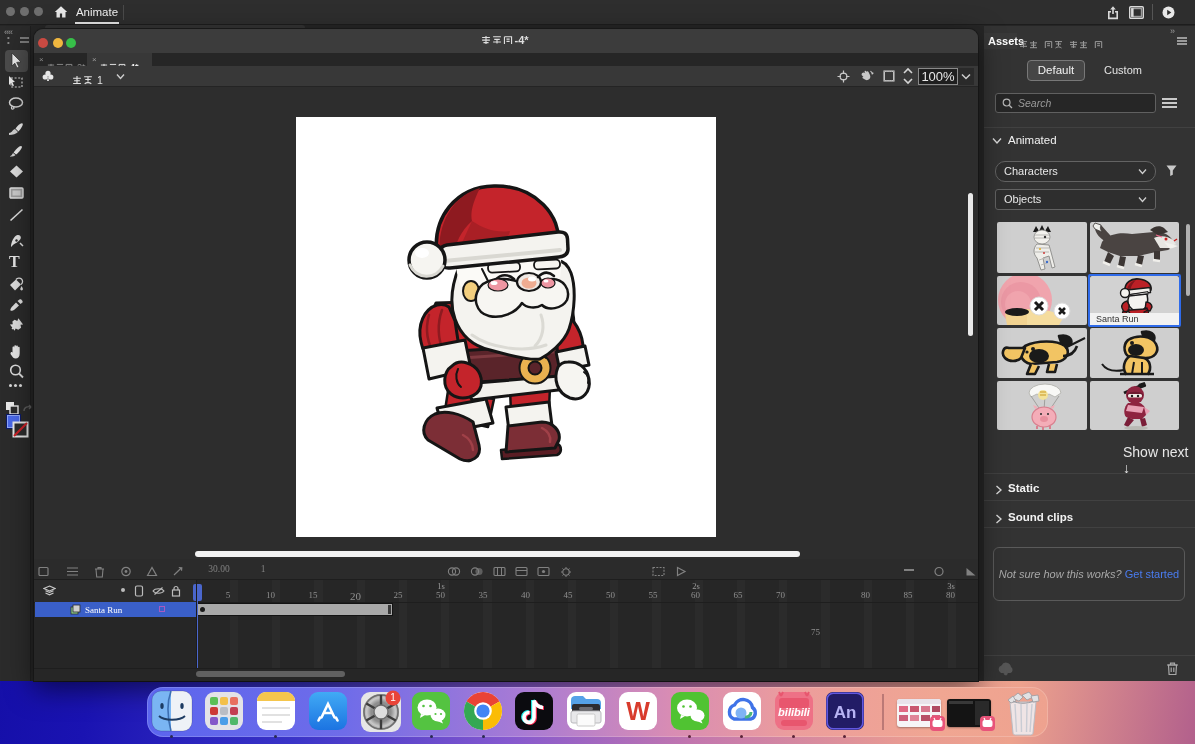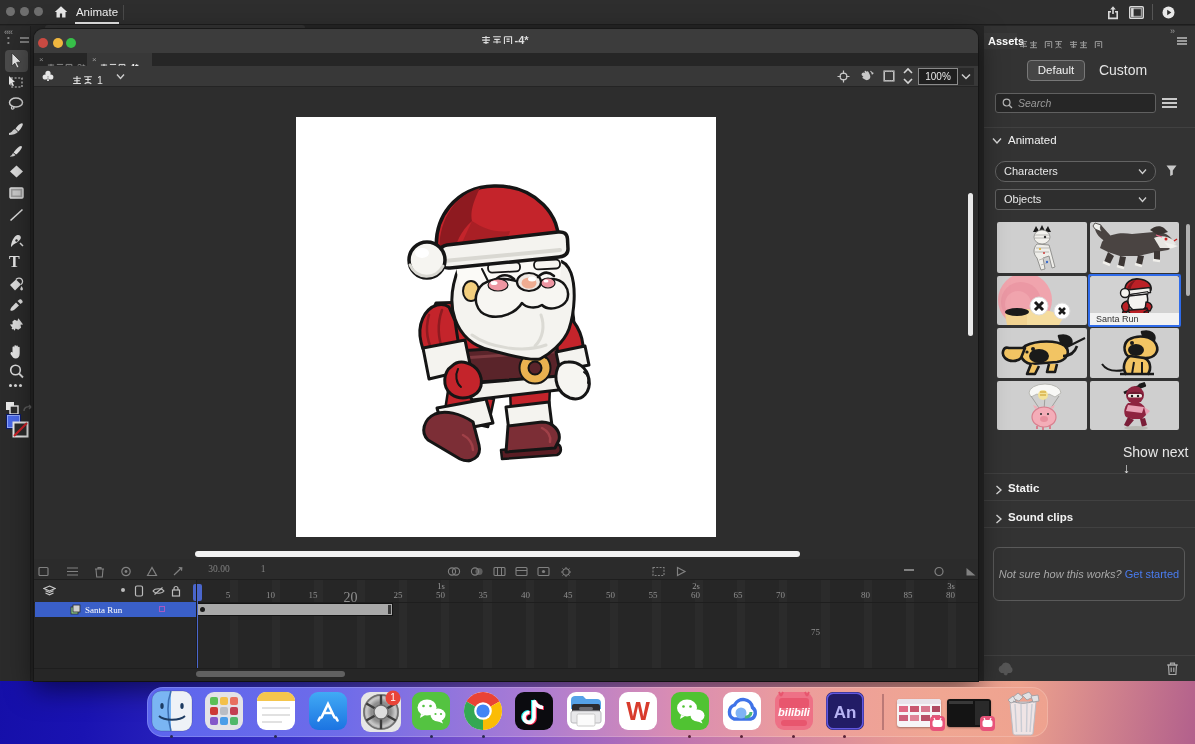--- a/index.html
+++ b/index.html
@@ -143,21 +143,21 @@
       </svg><span style="display:inline-block;width:5px;"></span><svg width="9" height="9" viewBox="0 0 9 9" style="display:inline-block;vertical-align:-1px;margin-right:1px">
         <path d="M1 2.3 H8 M1 4.6 H8 M4.5 1 V8 M2.2 6.9 H6.8" stroke="#9a9a9a" stroke-width="1" fill="none"></path>
       </svg><svg width="9" height="9" viewBox="0 0 9 9" style="display:inline-block;vertical-align:-1px;margin-right:1px">
         <path d="M4.5 1 V8 M1 2.9 H8 M1.9 5.2 H7.1 M1 7.7 H8" stroke="#9a9a9a" stroke-width="1" fill="none"></path>
       </svg><span style="display:inline-block;width:5px;"></span><svg width="9" height="9" viewBox="0 0 9 9" style="display:inline-block;vertical-align:-1px;margin-right:1px">
         <path d="M1.3 1.6 V8 M1.3 1.6 H7.7 V8 M3.1 3.7 H6 M3.1 5.7 H6" stroke="#9a9a9a" stroke-width="1" fill="none"></path>
       </svg></div>
   <div class="abs" style="left:193px;top:11px;width:10px;height:2px;background:#9a9a9a;box-shadow:0 3px 0 #9a9a9a,0 6px 0 #9a9a9a;"></div>
 
   <div class="abs" style="left:43px;top:34px;width:58px;height:21px;background:#464646;border:1px solid #787878;border-radius:4px;color:#f2f2f2;font-size:11.5px;text-align:center;line-height:19px;">Default</div>
-  <div class="abs" style="left:110px;top:34px;width:58px;height:21px;color:#e4e4e4;font-size:14px;text-align:center;line-height:21px;">Custom</div>
+  <div class="abs" style="left:110px;top:34px;width:58px;height:21px;color:#e4e4e4;font-size:11px;text-align:center;line-height:21px;">Custom</div>
 
   <div class="abs" style="left:11px;top:67px;width:161px;height:20px;background:#262626;border:1px solid #606060;border-radius:3px;"></div>
   <svg class="icon" style="left:18px;top:72px;" width="11" height="11" viewBox="0 0 11 11">
       <circle cx="4.6" cy="4.6" r="3.4" fill="none" stroke="#b5b5b5" stroke-width="1.2"></circle>
       <path d="M7.2 7.2 10 10" stroke="#b5b5b5" stroke-width="1.3"></path>
     </svg>
   <div class="abs" style="left:34px;top:71px;color:#9a9a9a;font-size:10.5px;font-style:italic;">Search</div>
   <div class="abs" style="left:181px;top:72px;width:12px;height:2px;background:#c9c9c9;box-shadow:0 4px 0 #c9c9c9,0 8px 0 #c9c9c9,-3px 0 0 #c9c9c9,-3px 4px 0 #c9c9c9,-3px 8px 0 #c9c9c9;"></div>
   <div class="abs" style="left:0;top:101px;width:211px;height:1px;background:#414141;"></div>
 
@@ -386,21 +386,21 @@
       <path d="M12.5 3 15 6 M15 6 13.5 5.8 M15 6 14.6 4.5" stroke="#c9c9c9" stroke-width="1.1" fill="none"></path>
     </svg>
   <svg class="icon" style="left:848px;top:40px;" width="14" height="14" viewBox="0 0 14 14">
       <rect x="2.2" y="2.2" width="9.6" height="9.6" fill="none" stroke="#c9c9c9" stroke-width="1.5"></rect>
       <path d="M2.2 2.2h9.6M2.2 12h9.6" stroke="#8a8a8a" stroke-width="1" stroke-dasharray="1 1.2"></path>
     </svg>
   <svg class="icon" style="left:868px;top:38px;" width="12" height="18" viewBox="0 0 12 18">
       <path d="M2 6 6 2 10 6" fill="none" stroke="#d4d4d4" stroke-width="1.6"></path>
       <path d="M2 12 6 16 10 12" fill="none" stroke="#d4d4d4" stroke-width="1.6"></path>
     </svg>
-  <div class="abs" style="left:884px;top:38.5px;width:40px;height:17px;background:#1f1f1f;border:1px solid #8a8a8a;color:#e8e8e8;font-size:10px;line-height:15px;text-align:center;">100%</div>
+  <div class="abs" style="left:884px;top:38.5px;width:40px;height:17px;background:#1f1f1f;border:1px solid #8a8a8a;color:#e8e8e8;font-size:13px;line-height:15px;text-align:center;">100%</div>
   <div class="abs" style="left:924px;top:38.5px;width:16px;height:17px;background:#2a2a2a;"></div>
   <svg class="icon" style="left:927px;top:44px;" width="10" height="7" viewBox="0 0 10 7">
       <path d="M1 1.5 5 5.5 9 1.5" fill="none" stroke="#cdcdcd" stroke-width="1.5"></path>
     </svg>
 
   <div class="abs" style="left:0;top:57.5px;width:944px;height:472.5px;background:#2d2d2d;overflow:hidden;">
     <div class="abs" style="left:262px;top:30.5px;width:420px;height:420px;background:#ffffff;" id="canvas">
       <svg width="420" height="420" viewBox="0 0 420 420">
         <g stroke-linejoin="round" stroke-linecap="round">
 
@@ -559,21 +559,21 @@
       </svg>
     <svg class="icon" style="left:137px;top:26px;" width="10" height="12" viewBox="0 0 10 12">
         <rect x="1.5" y="5" width="7" height="6" fill="none" stroke="#bcbcbc" stroke-width="1.2"></rect>
         <path d="M3 5V3.5a2 2 0 014 0V5" fill="none" stroke="#bcbcbc" stroke-width="1.2"></path>
       </svg>
 
     <div id="rulernums">
         <div class="abs" style="left:182px;top:31px;width:24px;text-align:center;color:#8f8f8f;font-size:9px;">5</div>
         <div class="abs" style="left:224.5px;top:31px;width:24px;text-align:center;color:#8f8f8f;font-size:9px;">10</div>
         <div class="abs" style="left:267px;top:31px;width:24px;text-align:center;color:#8f8f8f;font-size:9px;">15</div>
-        <div class="abs" style="left:309.5px;top:31px;width:24px;color:#8f8f8f;font-size:14px;">20</div>
+        <div class="abs" style="left:309.5px;top:31px;width:24px;text-align:center;color:#8f8f8f;font-size:11px;">20</div>
         <div class="abs" style="left:352px;top:31px;width:24px;text-align:center;color:#8f8f8f;font-size:9px;">25</div>
         <div class="abs" style="left:394.5px;top:31px;width:24px;text-align:center;color:#8f8f8f;font-size:9px;">50</div>
         <div class="abs" style="left:437px;top:31px;width:24px;text-align:center;color:#8f8f8f;font-size:9px;">35</div>
         <div class="abs" style="left:479.5px;top:31px;width:24px;text-align:center;color:#8f8f8f;font-size:9px;">40</div>
         <div class="abs" style="left:522px;top:31px;width:24px;text-align:center;color:#8f8f8f;font-size:9px;">45</div>
         <div class="abs" style="left:564.5px;top:31px;width:24px;text-align:center;color:#8f8f8f;font-size:9px;">50</div>
         <div class="abs" style="left:607px;top:31px;width:24px;text-align:center;color:#8f8f8f;font-size:9px;">55</div>
         <div class="abs" style="left:649.5px;top:31px;width:24px;text-align:center;color:#8f8f8f;font-size:9px;">60</div>
         <div class="abs" style="left:692px;top:31px;width:24px;text-align:center;color:#8f8f8f;font-size:9px;">65</div>
         <div class="abs" style="left:734.5px;top:31px;width:24px;text-align:center;color:#8f8f8f;font-size:9px;">70</div>

